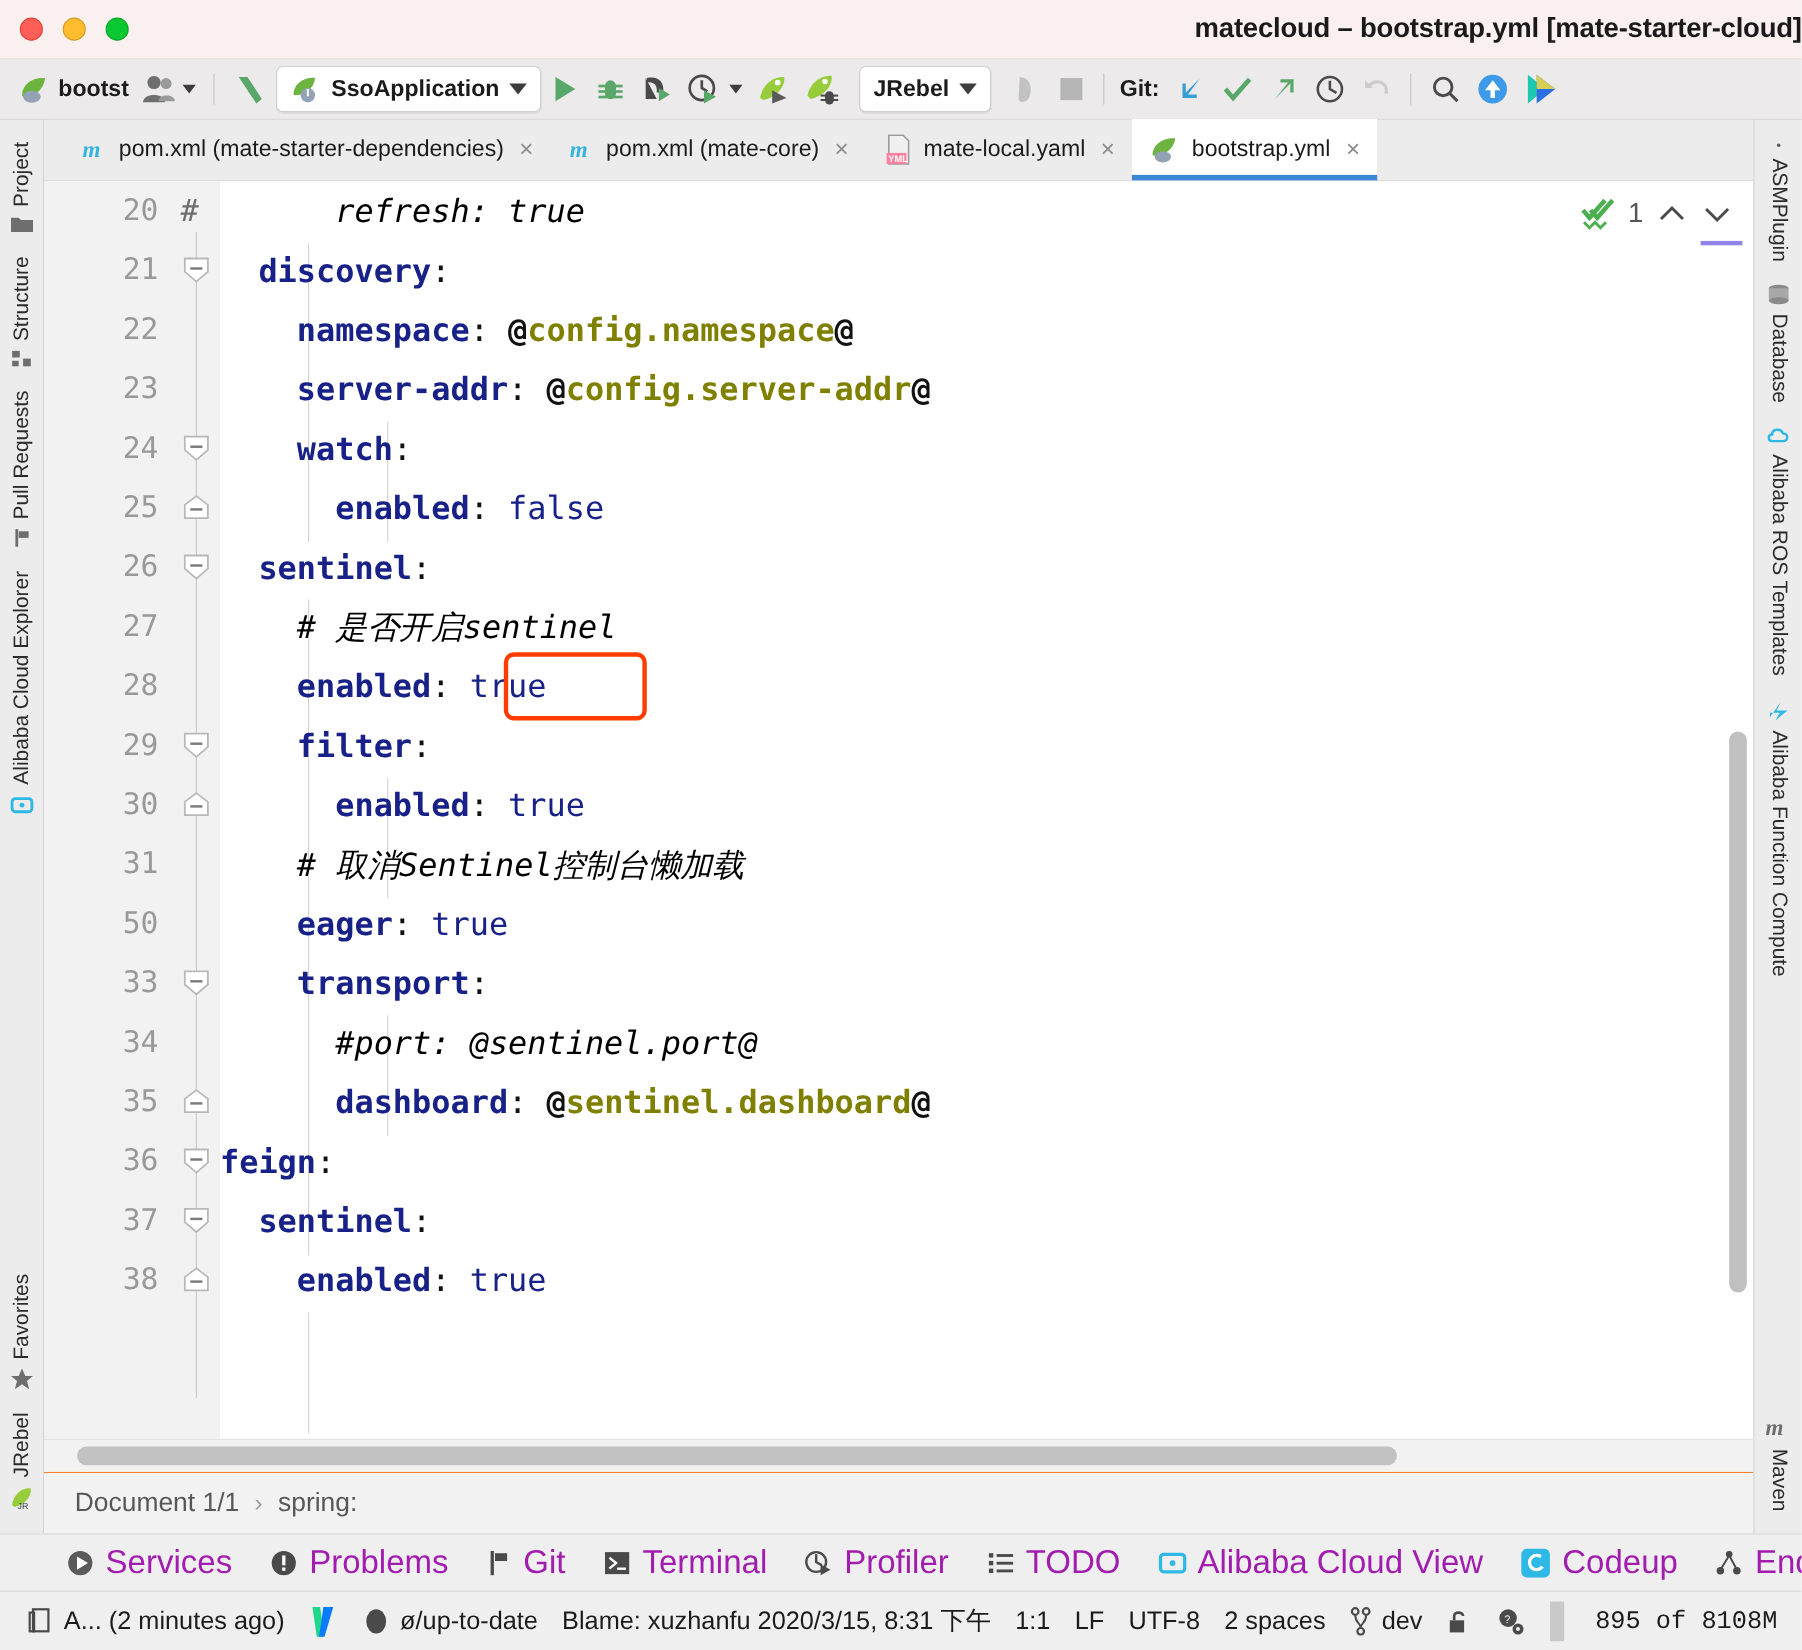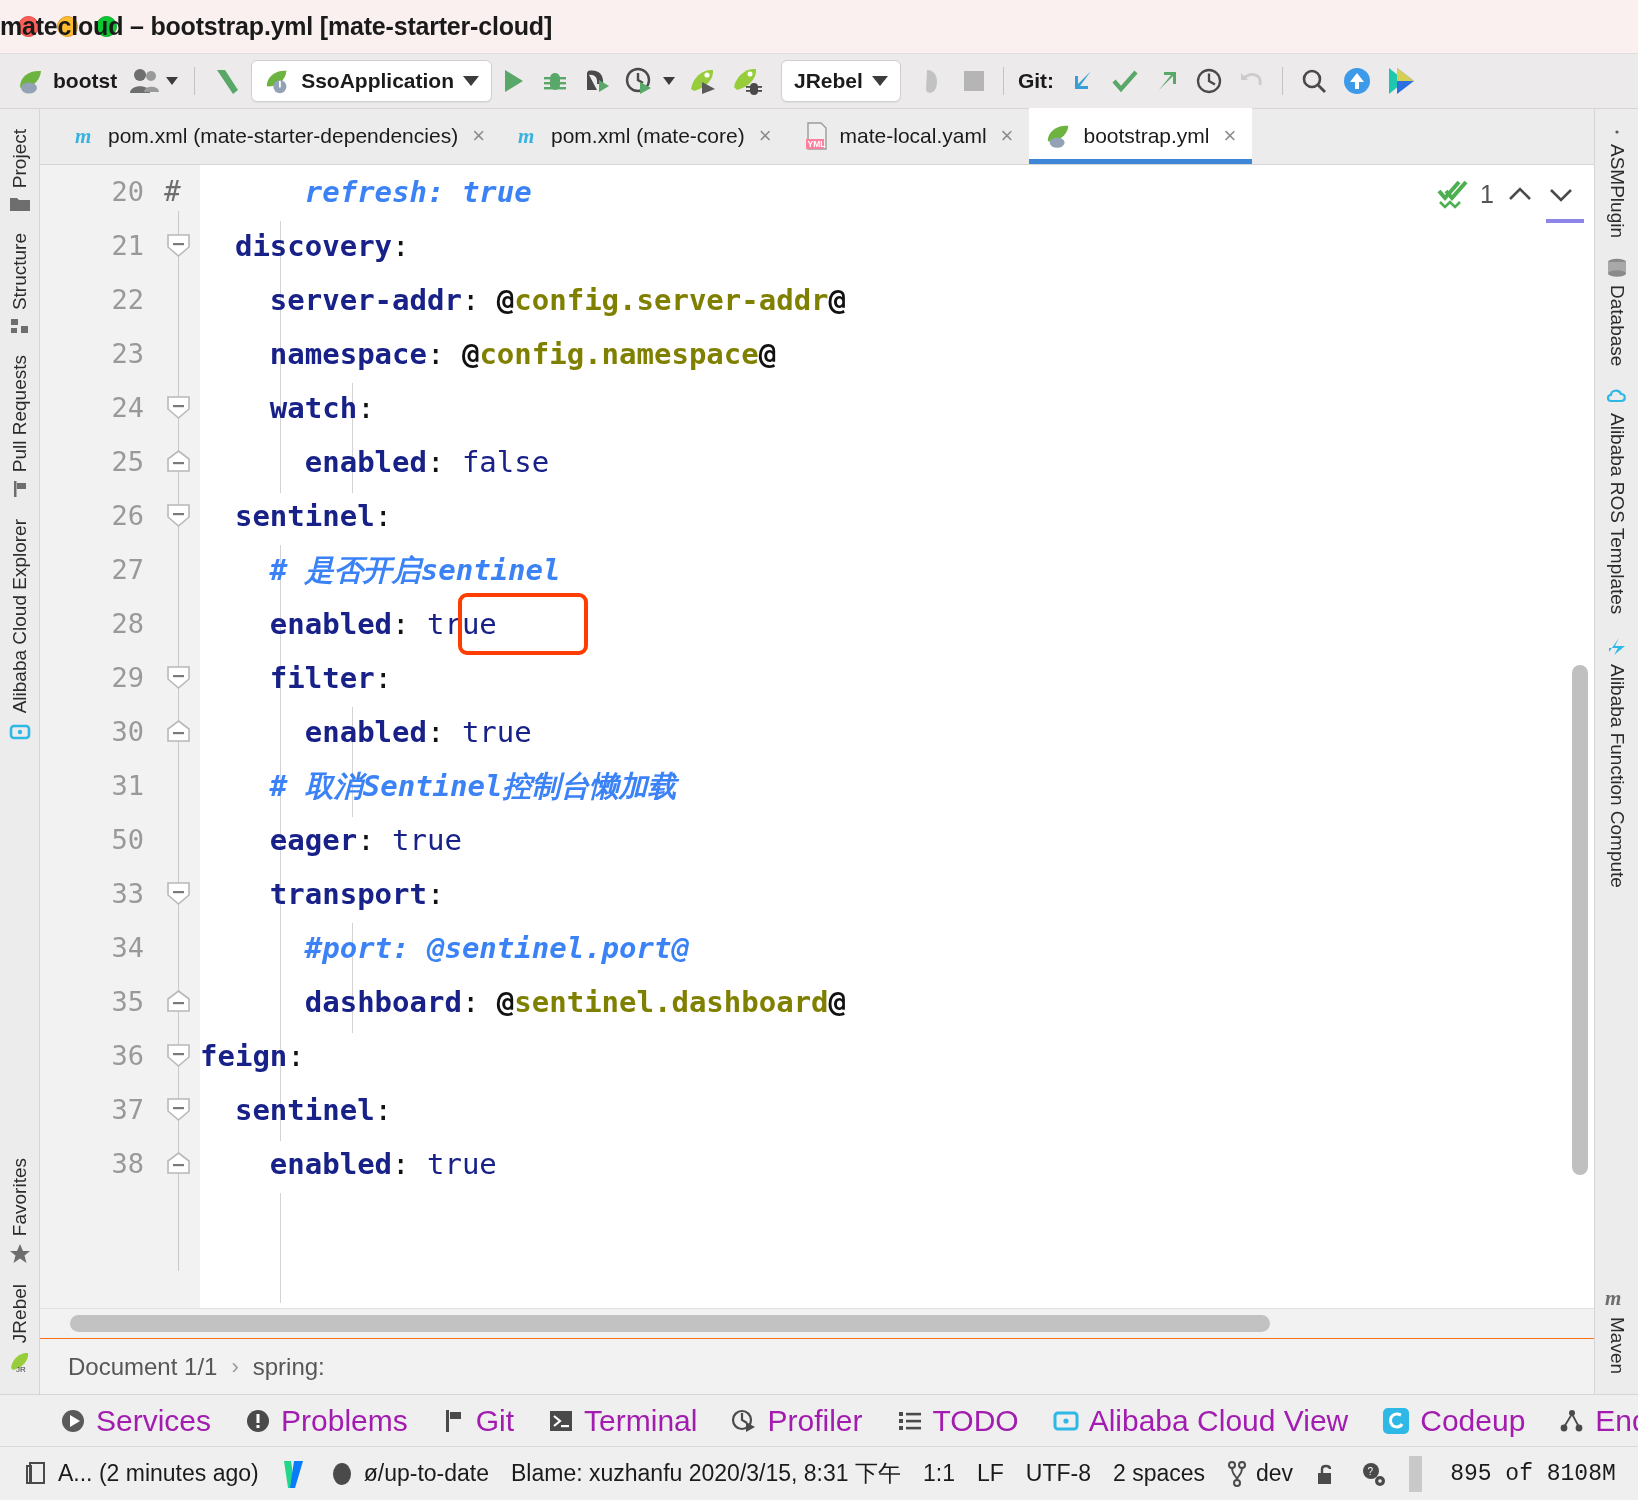--- a/index.html
+++ b/index.html
@@ -24,21 +24,21 @@
     position: relative;
     border-bottom: 1px solid #e3dede;
     flex: 0 0 54px;
   }
   .traffic { display: flex; gap: 18px; padding-left: 18px; }
   .dot { width: 21px; height: 21px; border-radius: 50%; }
   .dot.red { background: #ff5f57; border: 1px solid #e0443e; }
   .dot.yellow { background: #febc2e; border: 1px solid #d89c26; }
   .dot.green { background: #0ac832; border: 1px solid #0aa828; }
   .title-text {
-    position: absolute; left: 0; right: 0; text-align: left;
+    position: absolute; left: 0; right: 0; text-align: right;
     font-size: 25px; font-weight: bold; color: #1a1a1a;
     letter-spacing: -0.2px;
     pointer-events: none;
   }
 
   
   .toolbar {
     height: 55px;
     background: #eceaea;
     display: flex; align-items: center;
@@ -144,21 +144,21 @@
     height: 54px; line-height: 54px;
     font-family: "DejaVu Sans Mono", monospace;
     font-size: 29px; white-space: pre;
     position: relative;
   }
   .tok-key { color: #172188; font-weight: bold; }
   .tok-colon { color: #111111; }
   .tok-val { color: #172188; font-weight: normal; }
   .tok-at { color: #111111; font-weight: bold; }
   .tok-placeholder { color: #808000; font-weight: bold; }
-  .tok-comment { color: #3b82f6; font-style: italic; font-weight: bold; }
+  .tok-comment { color: #000000; font-style: italic; }
   .indent-guide {
     position: absolute; top: 0; width: 1px; background: #d3d3d3;
   }
   .hl-box {
     position: absolute;
     border: 4px solid #ff3d00;
     border-radius: 9px;
     pointer-events: none;
   }
   
@@ -637,22 +637,22 @@
           <div class="indent-guide" style="left:80px; top:56px; height:272px;"></div>
           <div class="indent-guide" style="left:152px; top:218px; height:110px;"></div>
           <div class="indent-guide" style="left:80px; top:380px; height:596px;"></div>
           <div class="indent-guide" style="left:152px; top:542px; height:110px;"></div>
           <div class="indent-guide" style="left:152px; top:758px; height:110px;"></div>
           <div class="indent-guide" style="left:80px; top:1028px; height:110px;"></div>
 
           <div id="code-lines">
               <div class="codeline"><span class="tok-comment">      refresh: true</span></div>
               <div class="codeline"><span class="tok-key">  discovery</span><span class="tok-colon">:</span></div>
+              <div class="codeline"><span class="tok-key">    namespace</span><span class="tok-colon">: </span><span class="tok-at">@</span><span class="tok-placeholder">config.namespace</span><span class="tok-at">@</span></div>
               <div class="codeline"><span class="tok-key">    server-addr</span><span class="tok-colon">: </span><span class="tok-at">@</span><span class="tok-placeholder">config.server-addr</span><span class="tok-at">@</span></div>
-              <div class="codeline"><span class="tok-key">    namespace</span><span class="tok-colon">: </span><span class="tok-at">@</span><span class="tok-placeholder">config.namespace</span><span class="tok-at">@</span></div>
               <div class="codeline"><span class="tok-key">    watch</span><span class="tok-colon">:</span></div>
               <div class="codeline"><span class="tok-key">      enabled</span><span class="tok-colon">: </span><span class="tok-val">false</span></div>
               <div class="codeline"><span class="tok-key">  sentinel</span><span class="tok-colon">:</span></div>
               <div class="codeline"><span class="tok-comment">    # 是否开启sentinel</span></div>
               <div class="codeline"><span class="tok-key">    enabled</span><span class="tok-colon">: </span><span class="tok-val">true</span></div>
               <div class="codeline"><span class="tok-key">    filter</span><span class="tok-colon">:</span></div>
               <div class="codeline"><span class="tok-key">      enabled</span><span class="tok-colon">: </span><span class="tok-val">true</span></div>
               <div class="codeline"><span class="tok-comment">    # 取消Sentinel控制台懒加载</span></div>
               <div class="codeline"><span class="tok-key">    eager</span><span class="tok-colon">: </span><span class="tok-val">true</span></div>
               <div class="codeline"><span class="tok-key">    transport</span><span class="tok-colon">:</span></div>

